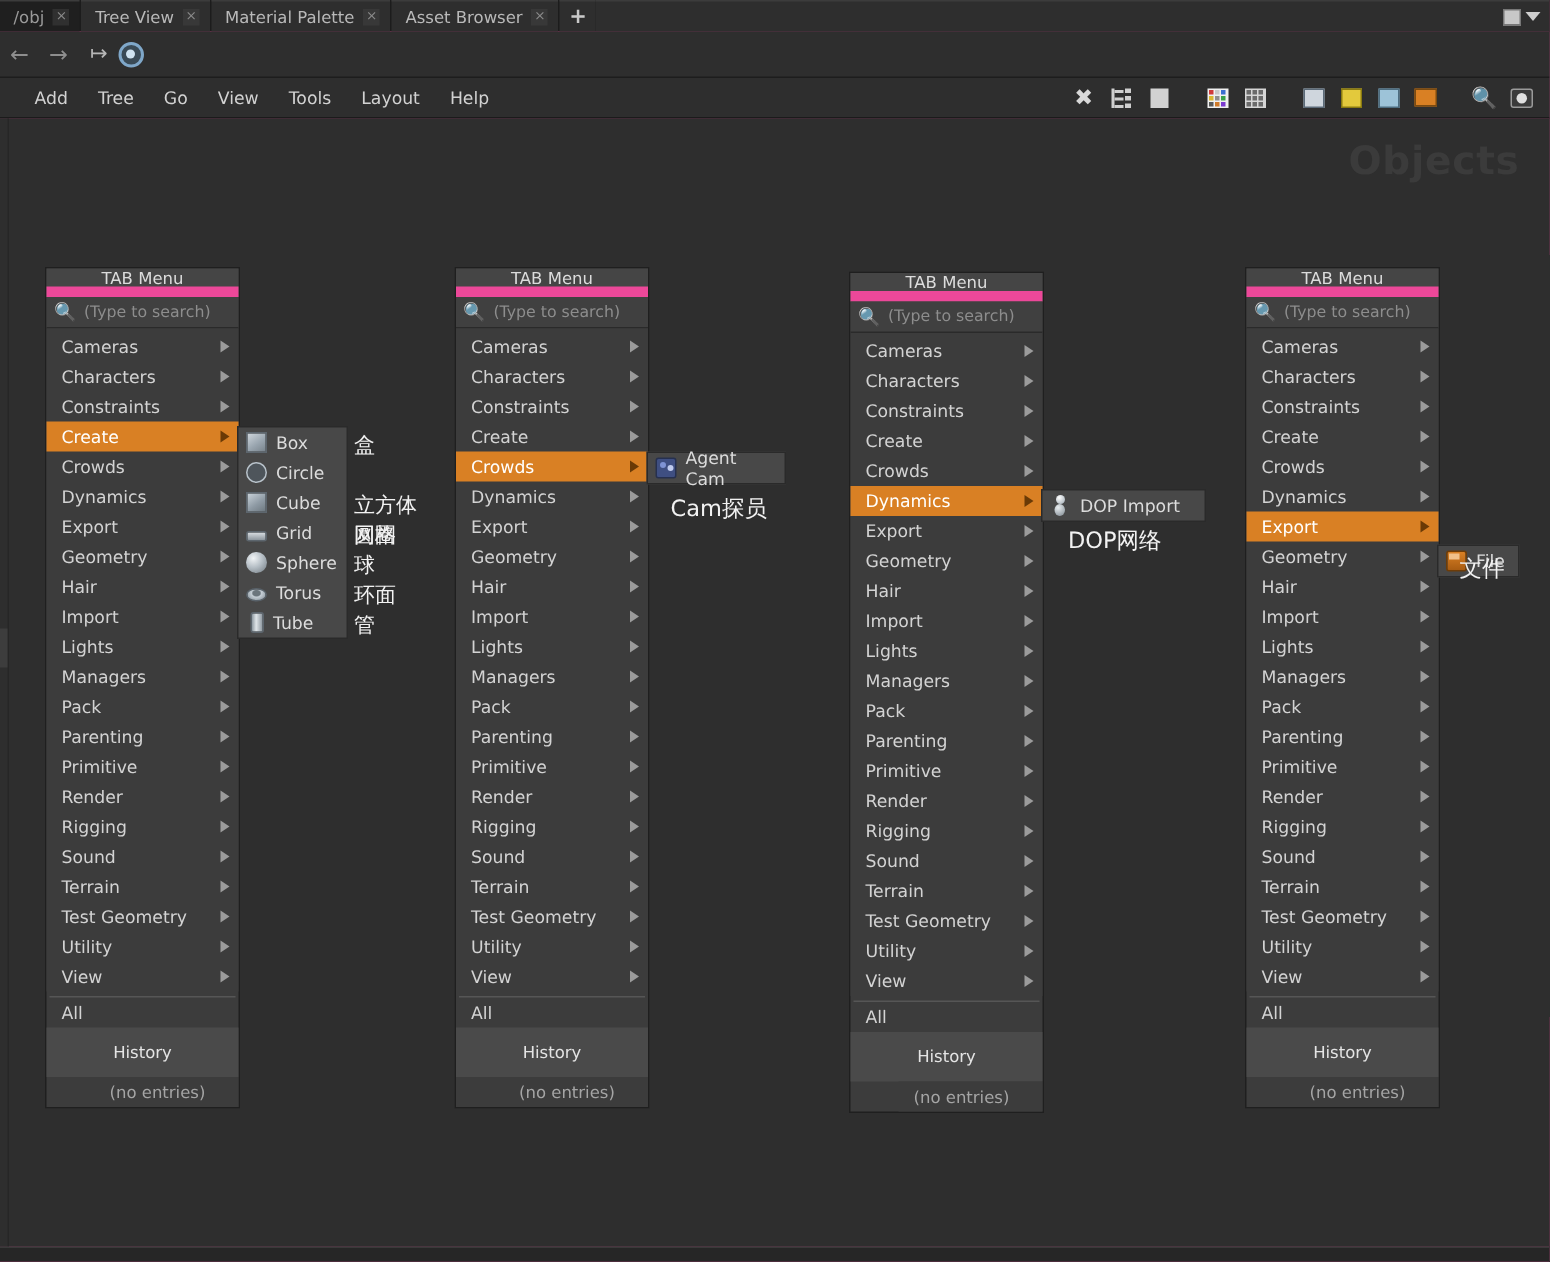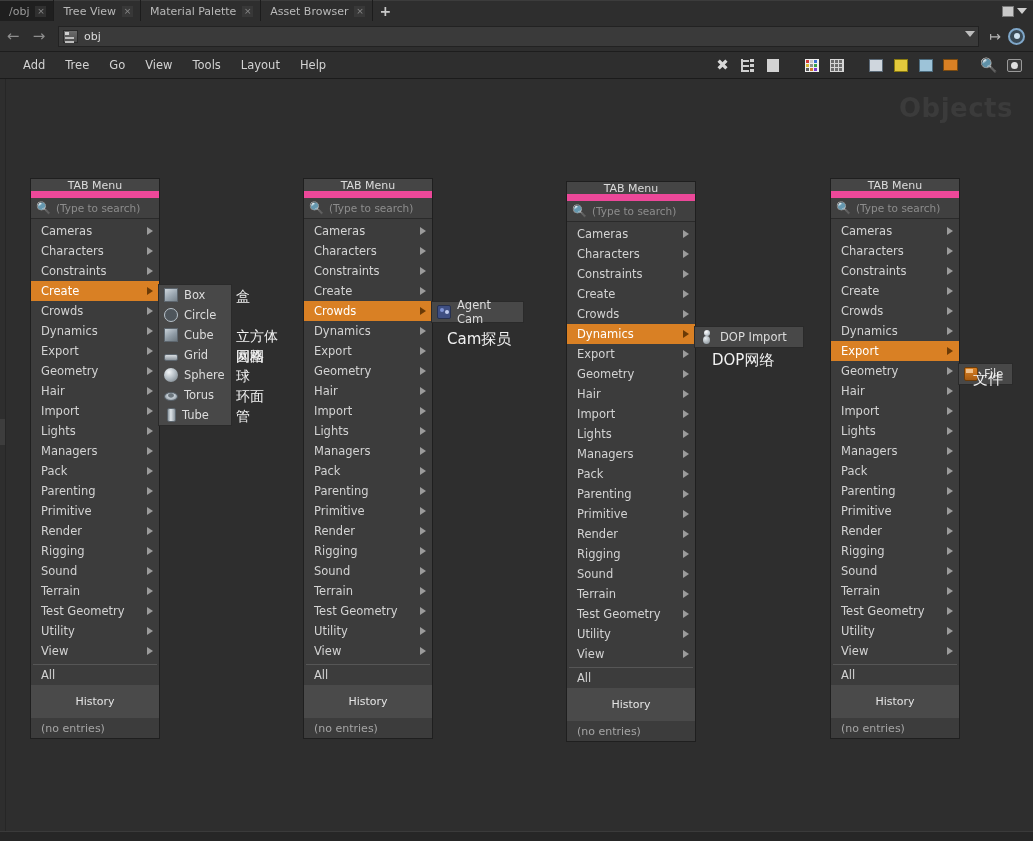--- a/index.html
+++ b/index.html
@@ -151,21 +151,21 @@
   .tm-row .tri { width:0; height:0; border-top:4.5px solid transparent;
     border-bottom:4.5px solid transparent; border-left:6px solid #9b9b9b; }
   .tm-row.sel .tri { border-left-color: #6a3a06; }
   .tm-divider { height:1px; background:#565656; margin: 3px 2px 0 2px; }
   .tm-all { height: 20px; display:flex; align-items:center;
     padding: 0 6px 0 10px; font-size: 11.5px; color:#d3d3d3; }
   .tm-all .lbl { flex:1; }
   .tm-hist { height:33px; background:#4a4a4a; color:#e4e4e4; font-size:11px;
     display:flex; align-items:center; justify-content:center; }
   .tm-noentries { height: 20px; display:flex; align-items:center;
-    padding-left:10px; font-size:11px; color:#a5a5a5; background:#3c3c3c;}
+    padding-left:10px; font-size:11px; color:#a5a5a5; background:#3c3c3c;margin-left:32px;}
 
   
   .submenu { position:absolute; background:#484848; border:1px solid #2a2a2a; }
   .sm-row { height:20px; display:flex; align-items:center; gap:6px;
     padding: 0 10px 0 5px; font-size:11.5px; color:#dcdcdc; }
   .cn-label { position:absolute; font-size:14px; color:#f2f2f2;
     font-family: "DejaVu Sans", "Liberation Sans", sans-serif; white-space: nowrap;}
 
   
   .pic { width:14px; height:14px; flex:none; position:relative; }
@@ -229,25 +229,20 @@
     <div class="tabbar-fill"></div>
     <div class="tabbar-right">
       <span class="win-ico"></span>
       <span class="win-caret"></span>
     </div>
   </div>
 
   <div class="pathbar">
     <div class="navbtn">←</div>
     <div class="navbtn">→</div>
-    <div class="pathfield">
-      <span class="path-ico"></span>
-      <span class="path-text">obj</span>
-      <span class="path-caret"></span>
-    </div>
     <div class="pb-right">
       <span class="arrow-ico">↦</span>
       <span class="circ-ico">
           <i></i>
         </span>
     </div>
   </div>
 
   <div class="menubar">
     <div class="menubar-left">

